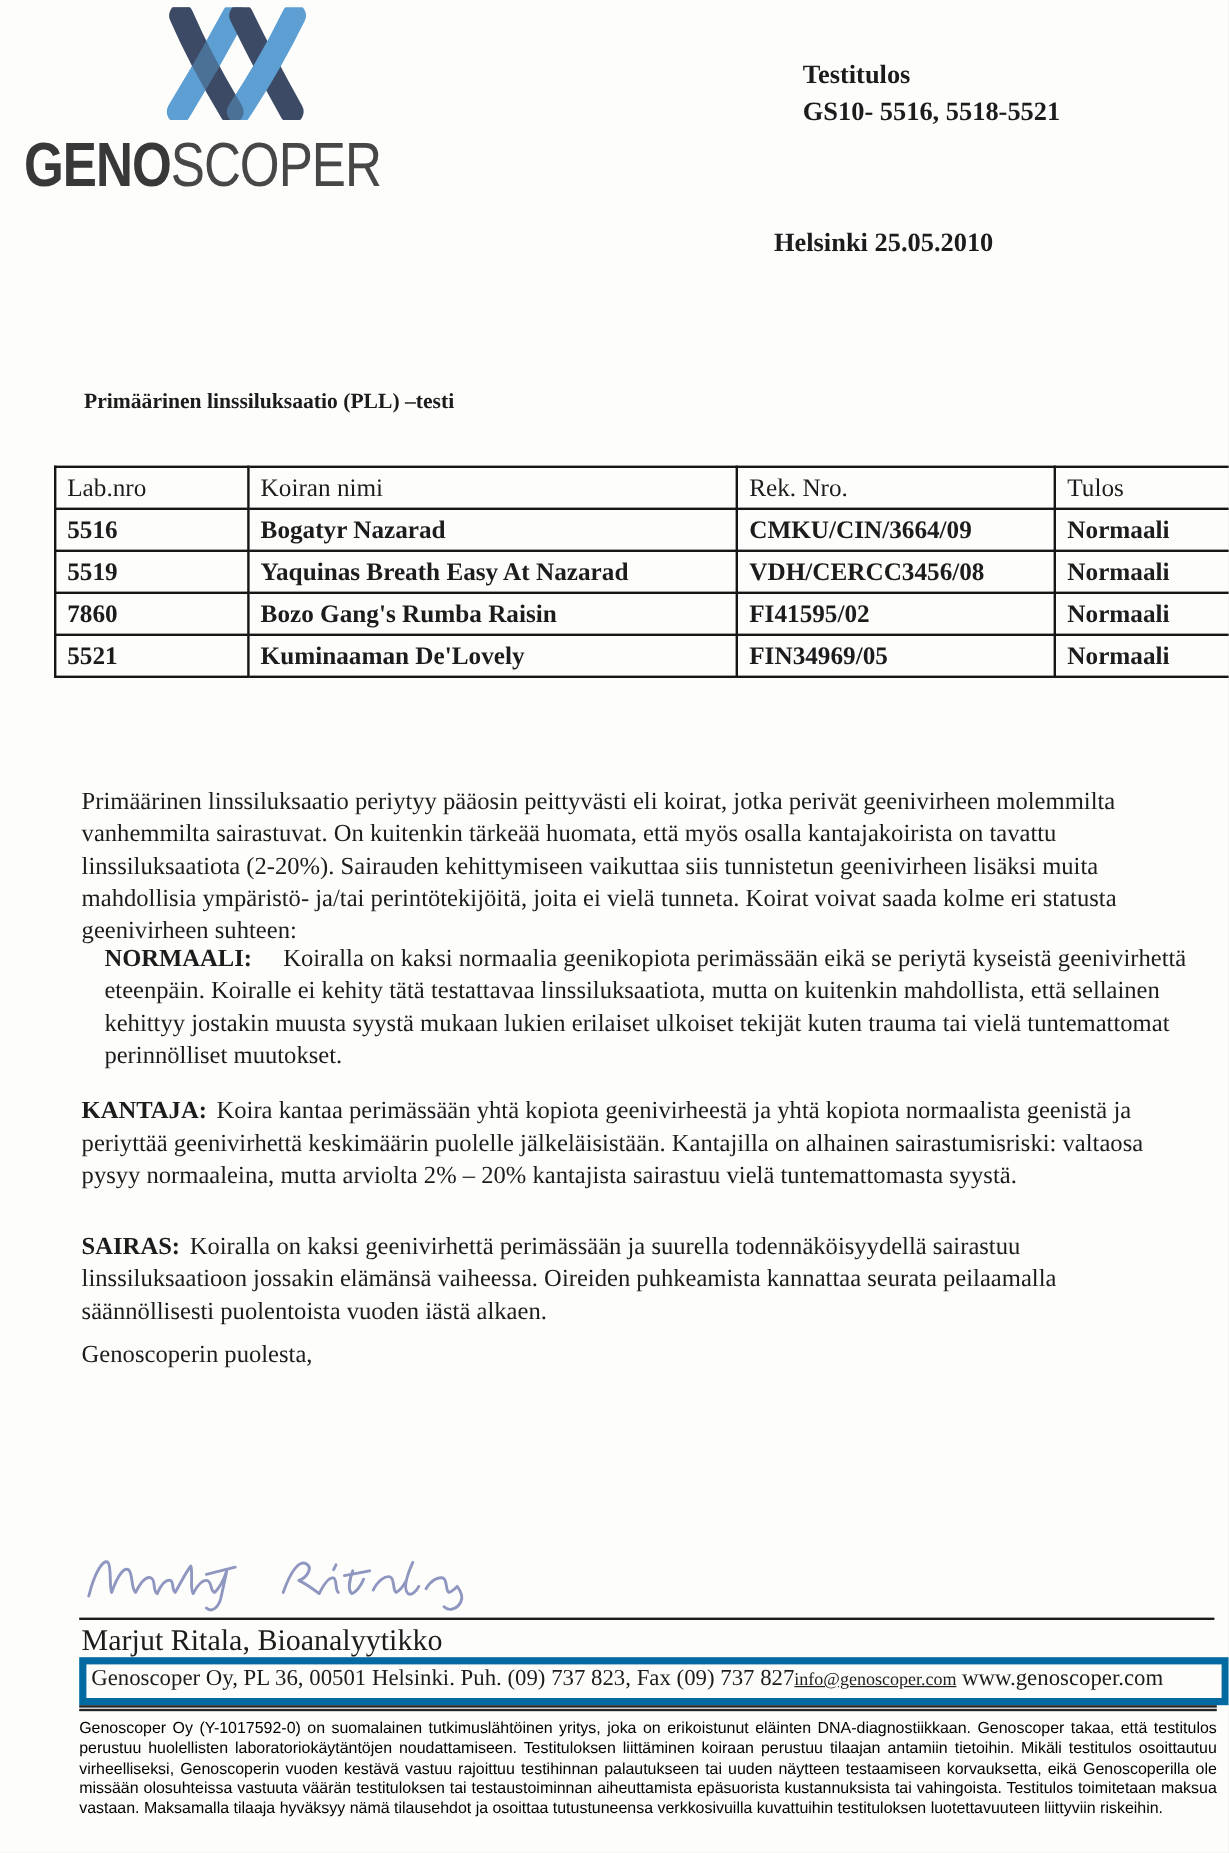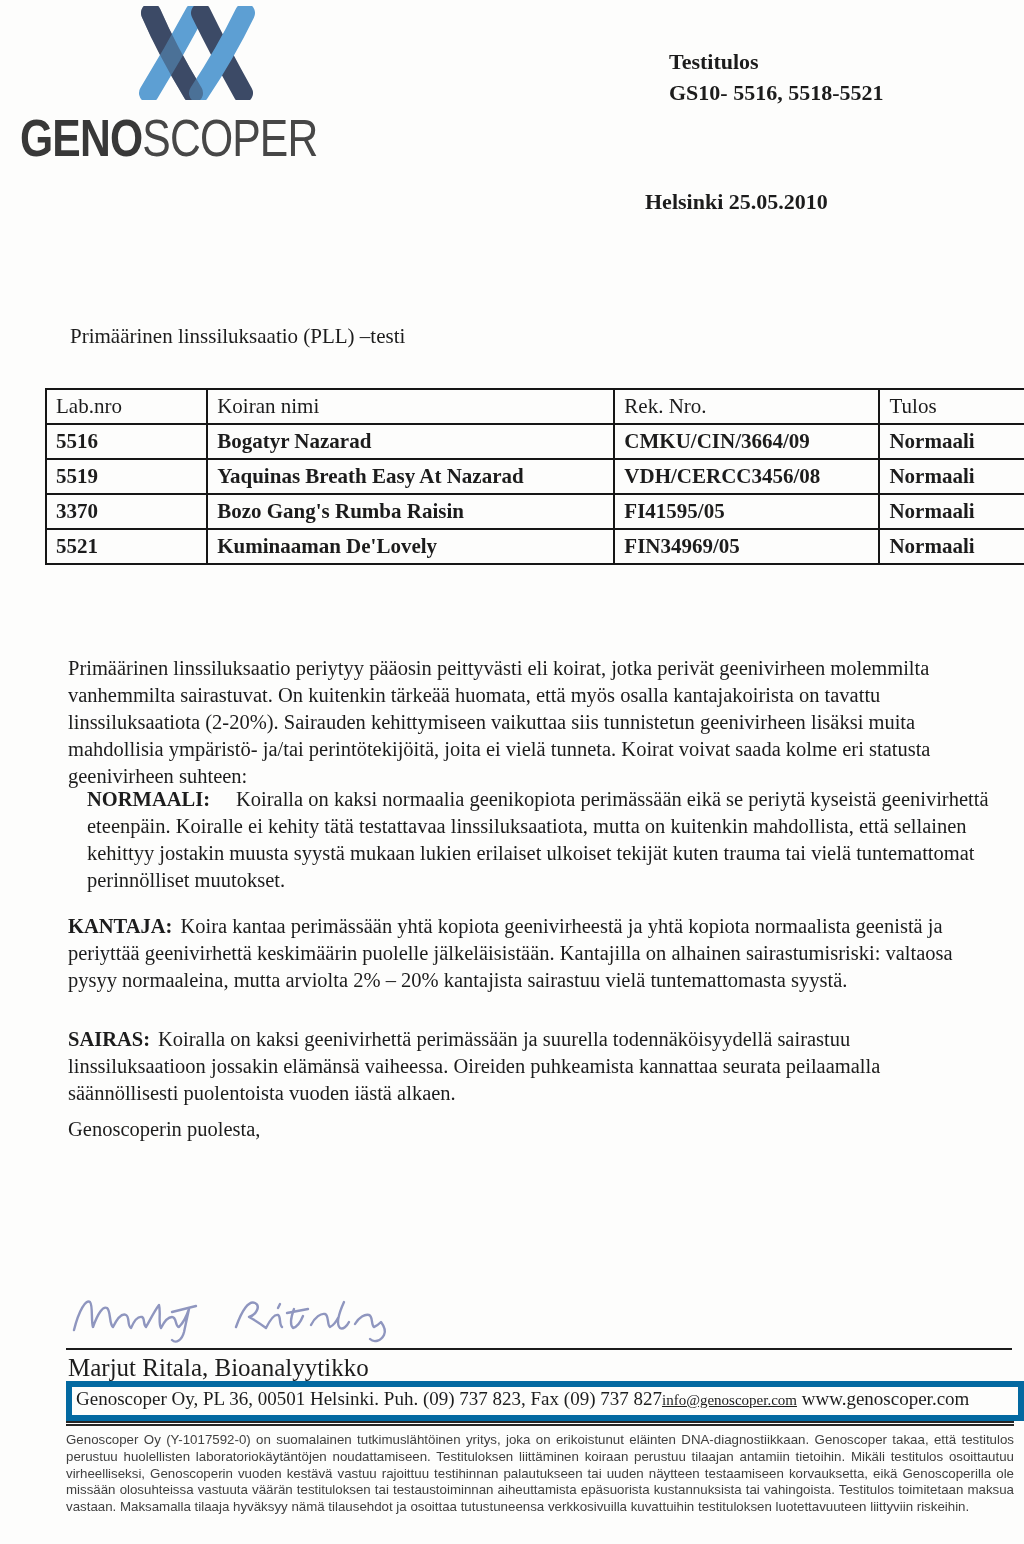--- a/index.html
+++ b/index.html
@@ -20,21 +20,21 @@
     font-size:52px;color:#3f3f3f;letter-spacing:-1px;
     transform:scaleX(.82);transform-origin:left center;
     white-space:nowrap;margin-left:8px;margin-top:8px;
   }
   .brand .bold{font-weight:700;color:#383838;}
   .brand .light{font-weight:400;color:#474747;}
   .doc-meta{position:absolute;left:645px;top:46px;font-weight:bold;font-size:22px;line-height:31px;margin-left:24px;}
   .recipient{position:absolute;left:70px;top:155px;font-weight:bold;font-size:22px;line-height:32px;}
   .place-date{position:absolute;left:645px;top:189px;font-weight:bold;font-size:22px;}
   
-  .doc-title{position:absolute;left:70px;top:324px;font-weight:normal;font-size:21px;}
+  .doc-title{position:absolute;left:70px;top:324px;font-weight:bold;font-size:18px;}
   
   table.results{
     position:absolute;left:45px;top:388px;width:1020px;
     border-collapse:collapse;font-size:21px;
   }
   table.results th, table.results td{
     border:2px solid #161616;
     padding:2px 6px 2px 9px;
     text-align:left;vertical-align:middle;
     height:29px;font-weight:normal;
@@ -61,21 +61,21 @@
     font-size:19px;padding:1px 4px 3px 4px;white-space:nowrap;overflow:hidden;
   }
   .contact-bar .email{font-size:15px;text-decoration:underline;color:#1c1c1c;}
   .contact-bar .web{font-size:19px;}
   
   .footer-rule{position:absolute;left:66px;top:1421px;width:948px;height:1px;
     border-top:2px solid #262626;border-bottom:2px solid #262626;}
   .legal{
     position:absolute;left:66px;top:1432px;width:948px;
     font-family:"Liberation Sans", sans-serif;
-    font-size:13.3px;line-height:16.8px;text-align:justify;color:#404040;
+    font-size:13.3px;line-height:16.8px;text-align:justify;color:#000000;
   }
 </style>
 </head>
 <body>
 
 <div id="page">
 
   <div class="logo">
     <span>
       <svg width="128" height="94" viewBox="0 0 128 94">
@@ -119,23 +119,23 @@
       <td>CMKU/CIN/3664/09</td>
       <td>Normaali</td>
     </tr>
     <tr>
       <td>5519</td>
       <td>Yaquinas Breath Easy At Nazarad</td>
       <td>VDH/CERCC3456/08</td>
       <td>Normaali</td>
     </tr>
     <tr>
-      <td>3370</td>
+      <td>7860</td>
       <td>Bozo Gang's Rumba Raisin</td>
-      <td>FI41595/05</td>
+      <td>FI41595/02</td>
       <td>Normaali</td>
     </tr>
     <tr>
       <td>5521</td>
       <td>Kuminaaman De'Lovely</td>
       <td>FIN34969/05</td>
       <td>Normaali</td>
     </tr>
   </tbody>
     </table>

